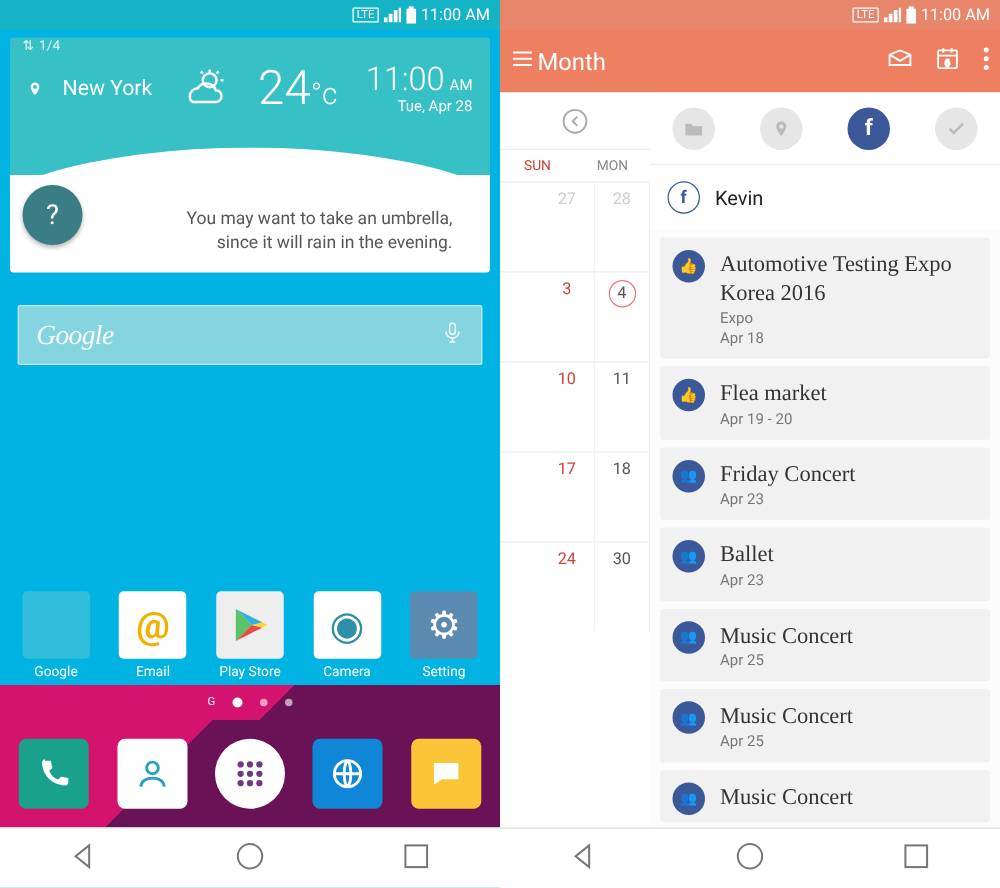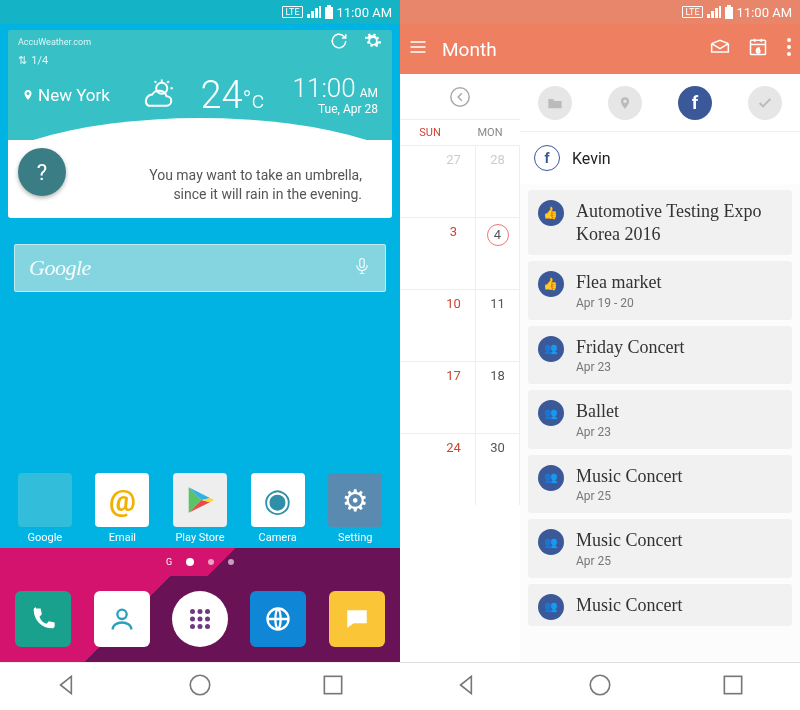--- a/index.html
+++ b/index.html
@@ -11,21 +11,21 @@
   .phone-left .statusbar { background: #14b4c6; }
   .phone-right .statusbar { background: #e8866c; }
   .sb-icon { display:inline-flex; align-items:center; }
 
   
   .phone-left { background: #00b3e3; display:flex; flex-direction:column; }
   .weather-card { margin:6px 8px 0 8px; background:#37c0c5; border-radius:3px; overflow:visible; position:relative; height:188px; }
   .wc-top { height:24px; display:flex; align-items:center; justify-content:space-between; padding:0 10px; color:#dff7f8; font-size:11px; }
   .wc-top-left { display:flex; align-items:center; gap:4px; }
   .wc-main { display:flex; align-items:center; justify-content:space-between; padding:6px 14px 0 14px; color:#fff; }
-  .wc-loc { font-size:17px; font-weight:400; display:flex; align-items:center; gap:4px;}
+  .wc-loc { font-size:17px; font-weight:400; display:flex; align-items:center; gap:16px;}
   .wc-temp { display:flex; align-items:center; gap:24px; }
   .wc-temp-val { font-size:38px; font-weight:300; }
   .wc-time { text-align:right; line-height:1.1; }
   .wc-time-big { font-size:26px; font-weight:300; }
   .wc-time-small { font-size:12px; }
   .wc-bottom { position:absolute; left:0; right:0; bottom:0; height:78px; background:#fff; border-radius:0 0 3px 3px; }
   .wc-curve { position:absolute; left:0; right:0; bottom:60px; height:40px; overflow:hidden; }
   .wc-curve::before { content:""; position:absolute; left:-40px; right:-40px; top:0; height:200px; background:#fff; border-radius:55%/80px; }
   .wc-msg { position:absolute; left:0; right:0; bottom:14px; text-align:right; color:#555; font-size:14px; line-height:1.35; padding:0 30px;}
   .help-fab { position:absolute; left:10px; top:118px; width:48px; height:48px; border-radius:50%; background:#3b7d84; color:#fff; display:flex; align-items:center; justify-content:center; font-size:22px; box-shadow:0 2px 4px rgba(0,0,0,.3); z-index:3;}
@@ -56,21 +56,21 @@
   .dock-icon.browser{background:#0f87d6;color:#fff;}
   .dock-icon.msg{background:#fac638;color:#fff;}
 
   
   .navbar { height:48px; background:#fff; display:flex; align-items:center; justify-content:space-around; border-top:1px solid #eee;}
   .nav-btn { width:26px; height:26px; }
 
   
   .phone-right { background:#fff; display:flex; flex-direction:column; }
   .toolbar { height:50px; background:#ee7f60; display:flex; align-items:center; color:#fff; padding:0 8px;}
-  .tb-left{display:flex;align-items:center;gap:14px;}
+  .tb-left{display:flex;align-items:center;gap:2px;}
   .tb-title{font-size:19px;}
   .tb-right{margin-left:auto;display:flex;align-items:center;gap:18px;}
   .cal-body { flex:1; display:flex; overflow:hidden; background:#fafafa;}
   .cal-grid { width:120px; background:#fff;}
   .cal-nav{height:46px;display:flex;align-items:center;justify-content:center;color:#888;border-bottom:1px solid #eee;}
   .cal-head{display:flex;}
   .cal-head div{flex:1;text-align:center;font-size:11px;color:#888;padding:6px 0;}
   .cal-head .sun{color:#c43;}
   .cal-row{display:flex;height:72px;border-top:1px solid #eee;}
   .cal-cell{flex:1;text-align:center;padding-top:6px;font-size:13px;color:#555;border-right:1px solid #eee;}
@@ -105,37 +105,20 @@
     </span>
     <span class="sb-icon">
       <svg width="8" height="14" viewBox="0 0 8 14">
           <path fill="#fff" d="M2 0h4v2h2v12H0V2h2z"></path>
         </svg>
     </span>
     <span>11:00 AM</span>
   </div>
 
   <div class="weather-card">
-    <div class="wc-top">
-      <span class="wc-top-left">
-        <span style="font-size:9px;">AccuWeather.com</span>
-      </span>
-      <span style="display:flex;gap:16px;">
-        <span>
-          <svg width="18" height="18" viewBox="0 0 24 24" fill="none" stroke="#fff" stroke-width="2">
-              <path d="M21 12a9 9 0 1 1-3-6.7L21 8M21 3v5h-5"></path>
-            </svg>
-        </span>
-        <span>
-          <svg width="18" height="18" viewBox="0 0 24 24" fill="#fff">
-              <path d="M12 8a4 4 0 1 0 0 8 4 4 0 0 0 0-8zm9 4l2 1-1 3-2-1a8 8 0 0 1-2 2l1 2-3 1-1-2a8 8 0 0 1-3 0l-1 2-3-1 1-2a8 8 0 0 1-2-2l-2 1-1-3 2-1a8 8 0 0 1 0-3L1 9l1-3 2 1a8 8 0 0 1 2-2L5 3l3-1 1 2a8 8 0 0 1 3 0l1-2 3 1-1 2a8 8 0 0 1 2 2l2-1 1 3-2 1a8 8 0 0 1 0 3z"></path>
-            </svg>
-        </span>
-      </span>
-    </div>
     <div style="padding:0 10px;color:#dff7f8;font-size:11px;display:flex;align-items:center;gap:4px;">
       <span>⇅</span>
       <span>1/4</span>
     </div>
     <div class="wc-main">
       <div class="wc-loc">
         <svg width="12" height="14" viewBox="0 0 24 24" fill="#fff">
             <path d="M12 2a7 7 0 0 0-7 7c0 5 7 13 7 13s7-8 7-13a7 7 0 0 0-7-7zm0 10a3 3 0 1 1 0-6 3 3 0 0 1 0 6z"></path>
           </svg>
         <span>New York</span>
@@ -367,20 +350,22 @@
           </div>
       </div>
       <div class="profile-row">
         <span class="fb-circle">f</span>
         <span>Kevin</span>
       </div>
       <div class="ev-list" id="ev-list">
           <div class="ev">
             <div class="ev-dot like"></div>
             <div class="ev-title">Automotive Testing Expo Korea 2016</div>
+            <div class="ev-sub">Expo</div>
+            <div class="ev-sub">Apr 18</div>
           </div>
           <div class="ev">
             <div class="ev-dot like"></div>
             <div class="ev-title">Flea market</div>
             <div class="ev-sub">Apr 19 - 20</div>
           </div>
           <div class="ev">
             <div class="ev-dot group"></div>
             <div class="ev-title">Friday Concert</div>
             <div class="ev-sub">Apr 23</div>

